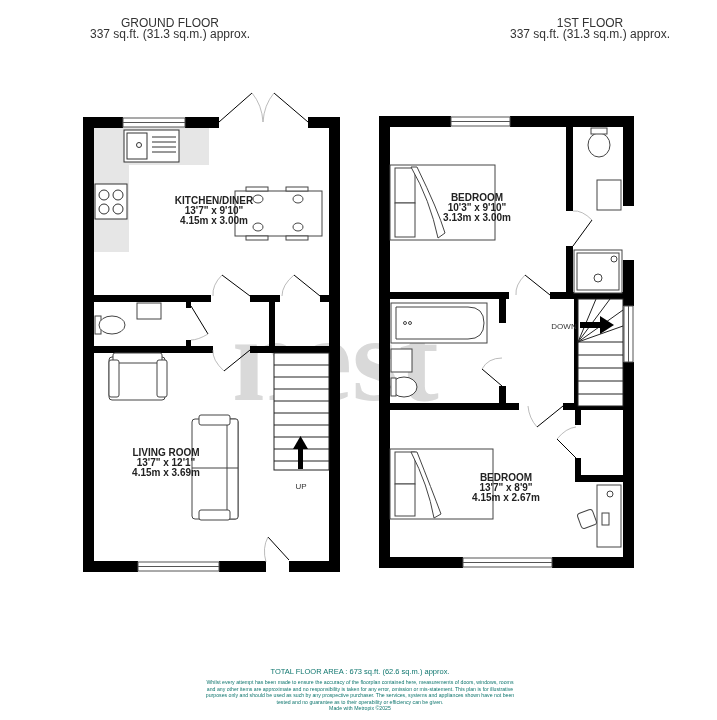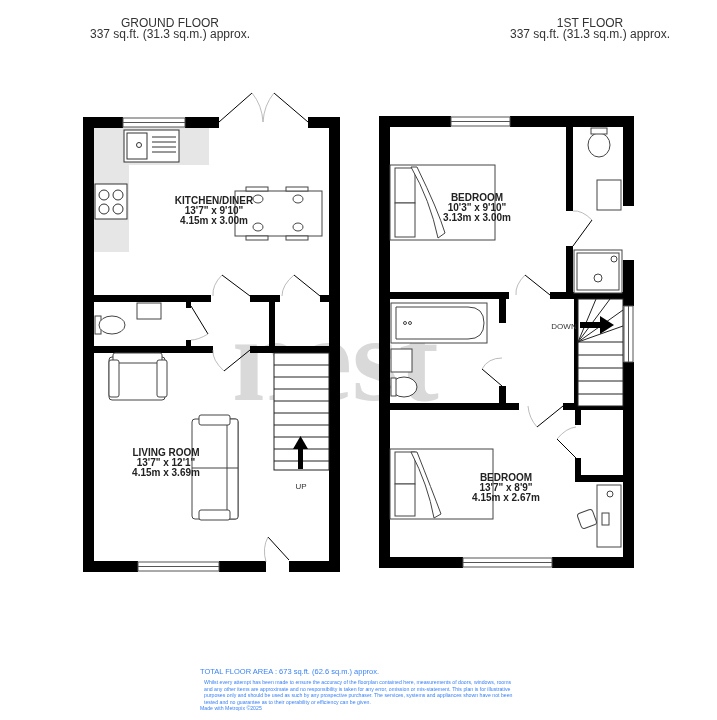--- a/index.html
+++ b/index.html
@@ -5,21 +5,21 @@
   html, body { margin:0; padding:0; background:#ffffff; }
   body { width:717px; height:720px; position:relative; overflow:hidden; font-family:"Liberation Sans", sans-serif; color:#222; }
   .floor-header { position:absolute; top:18px; text-align:center; font-size:12px; line-height:11px; color:#333; }
   .floor-header .t { display:block; }
   #hdr-ground { left:40px; width:260px; }
   #hdr-first { left:460px; width:260px; }
   svg#plan { position:absolute; left:0; top:0; }
   .room-label { font-family:"Liberation Sans", sans-serif; font-weight:bold; font-size:10px; fill:#222; text-anchor:middle; }
   .room-label-dim { font-family:"Liberation Sans", sans-serif; font-weight:bold; font-size:10px; fill:#222; text-anchor:middle; }
   .small-label { font-family:"Liberation Sans", sans-serif; font-size:8px; fill:#333; text-anchor:middle; }
-  .footer { position:absolute; left:200px; width:320px; top:667px; text-align:left; color:#3b82f6; }
+  .footer { position:absolute; left:200px; width:320px; top:667px; text-align:center; color:#0f766e; }
   .footer .total { font-size:7.5px; display:block; margin-bottom:3px; }
   .footer .disc { font-size:5.2px; line-height:6.6px; display:block; padding:0 4px; }
   .footer .made { font-size:5.2px; display:block; }
 </style>
 </head>
 <body>
 
 <div class="floor-header" id="hdr-ground">
   <span class="t">GROUND FLOOR</span>
   <span class="t">337 sq.ft. (31.3 sq.m.) approx.</span>

